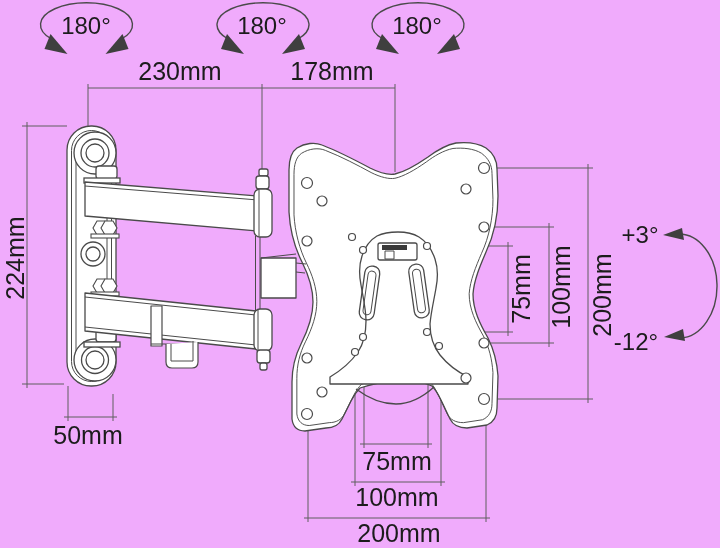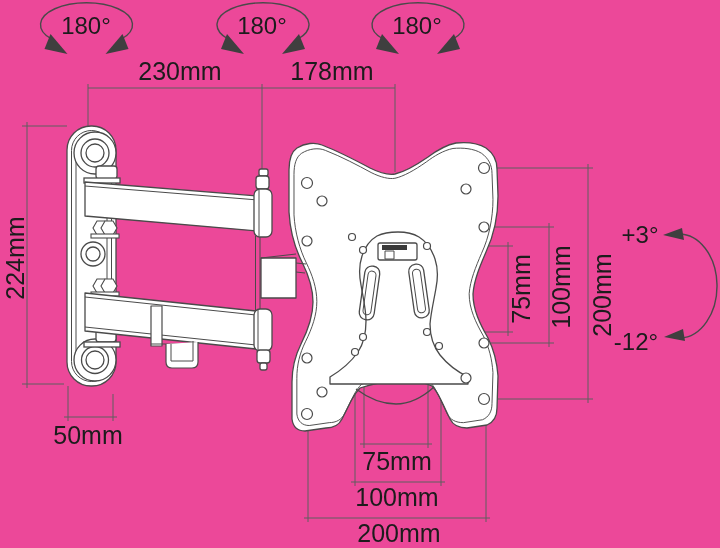--- a/index.html
+++ b/index.html
@@ -1,16 +1,16 @@
 <!DOCTYPE html>
 <html><head>
 <meta charset="utf-8">
 <style>
   html,body{margin:0;padding:0;background:#ffffff;}
-  .stage{position:relative;width:720px;height:548px;background:#ec4899;overflow:hidden;}
+  .stage{position:relative;width:720px;height:548px;background:#f0abfc;overflow:hidden;}
   svg{display:block;}
   svg text{font-family:"Liberation Sans","DejaVu Sans",sans-serif;}
   .dim-label{font-size:25px;}
   .sym-label{font-size:24px;}
 </style>
 </head>
 <body>
 
 <div class="stage">
 <svg width="720" height="548" viewBox="0 0 720 548">

